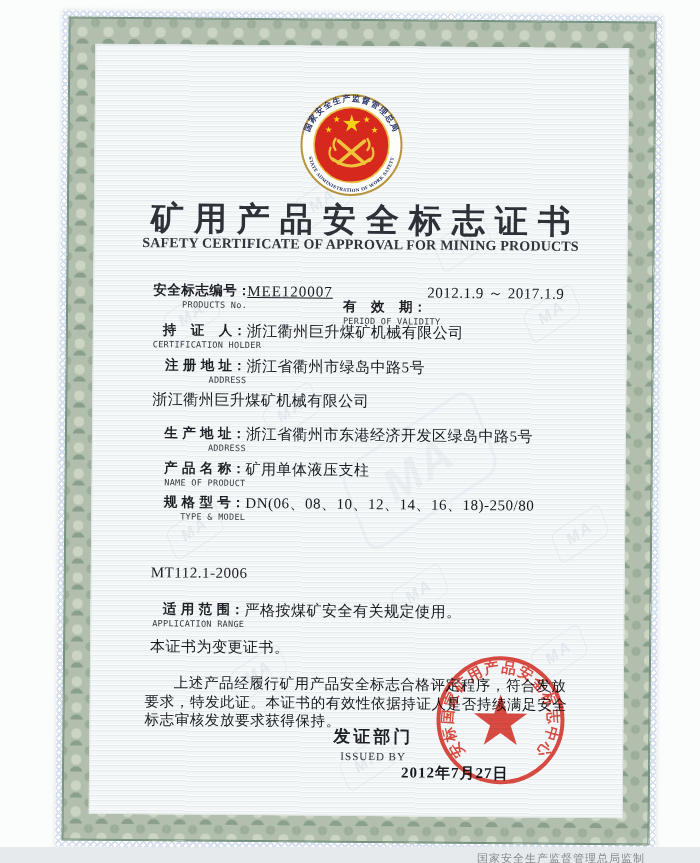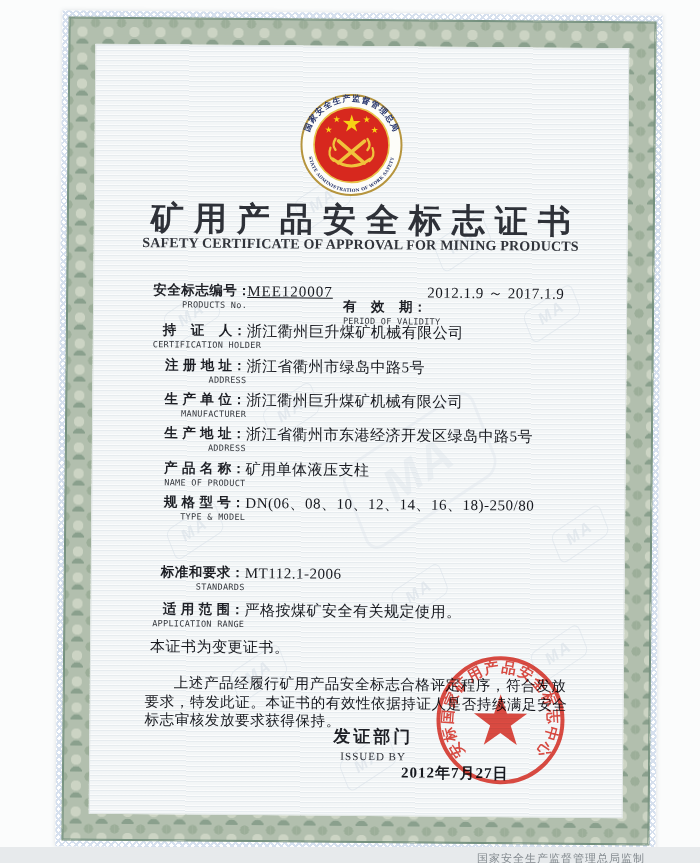--- a/index.html
+++ b/index.html
@@ -178,24 +178,20 @@
           <div class="fvalue">浙江衢州巨升煤矿机械有限公司</div>
         </div>
         <div class="field" style="top:312px">
           <div class="flabel">
               <span class="cn">注 册 地 址：</span>
           <div class="en">ADDRESS</div>
             </div>
           <div class="fvalue">浙江省衢州市绿岛中路5号</div>
         </div>
         <div class="field" style="top:346px">
-          <div class="flabel">
-              <span class="cn">生 产 单 位：</span>
-          <div class="en">MANUFACTURER</div>
-            </div>
           <div class="fvalue">浙江衢州巨升煤矿机械有限公司</div>
         </div>
         <div class="field" style="top:380px">
           <div class="flabel">
               <span class="cn">生 产 地 址：</span>
           <div class="en">ADDRESS</div>
             </div>
           <div class="fvalue">浙江省衢州市东港经济开发区绿岛中路5号</div>
         </div>
         <div class="field" style="top:415px">
@@ -206,24 +202,20 @@
           <div class="fvalue">矿用单体液压支柱</div>
         </div>
         <div class="field" style="top:449px">
           <div class="flabel">
               <span class="cn">规 格 型 号：</span>
           <div class="en">TYPE &amp; MODEL</div>
             </div>
           <div class="fvalue">DN(06、08、10、12、14、16、18)-250/80</div>
         </div>
         <div class="field" style="top:519px">
-          <div class="flabel">
-              <span class="cn">标准和要求：</span>
-          <div class="en">STANDARDS</div>
-            </div>
           <div class="fvalue">MT112.1-2006</div>
         </div>
         <div class="field" style="top:556px">
           <div class="flabel">
               <span class="cn">适 用 范 围：</span>
           <div class="en">APPLICATION RANGE</div>
             </div>
           <div class="fvalue">严格按煤矿安全有关规定使用。</div>
         </div>
         <div class="field" style="top:593px">

